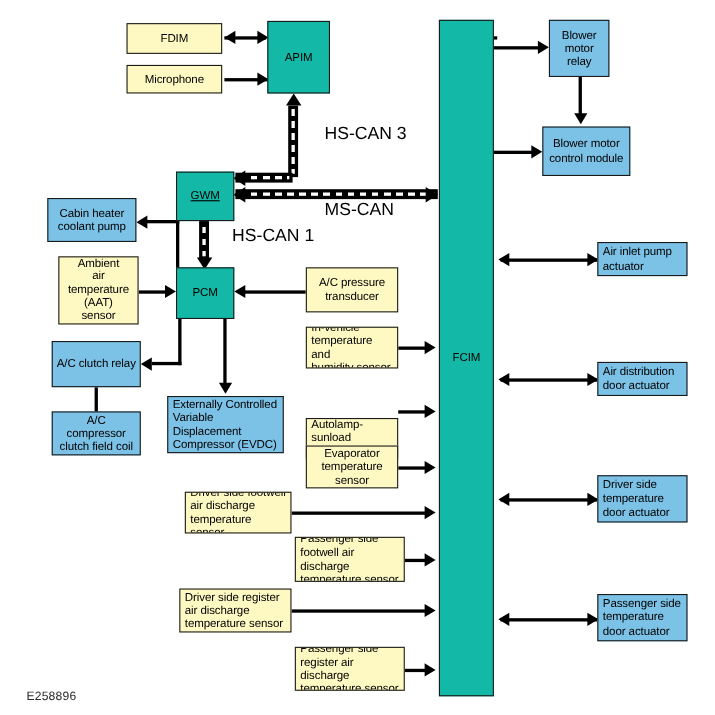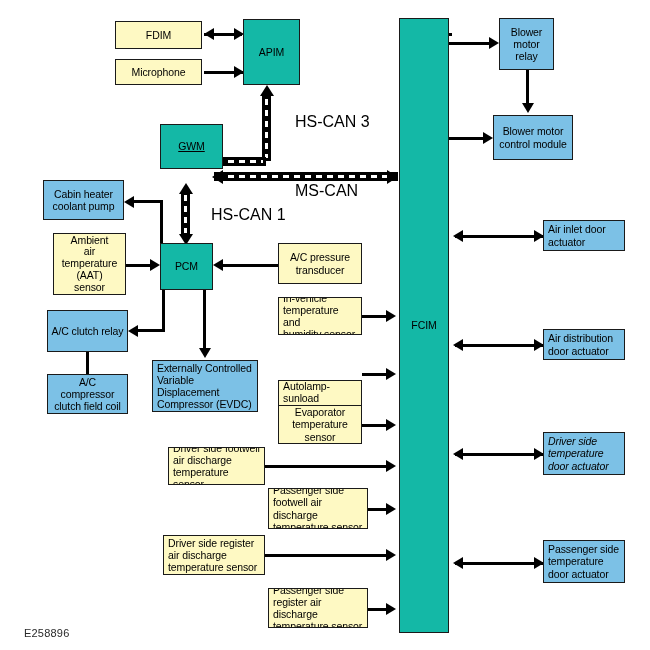--- a/index.html
+++ b/index.html
@@ -162,21 +162,21 @@
   <div class="arr arr-l" style="left:453px;top:557px;"></div>
 
   <div class="caption" style="left:280px;top:113px;">HS-CAN 3</div>
   <div class="caption" style="left:280px;top:182px;text-align:right;">MS-CAN</div>
   <div class="caption" style="left:196px;top:206px;">HS-CAN 1</div>
 
   <div class="box green" style="left:115px;top:21px;width:87px;height:28px;">FDIM</div>
   <div class="box green" style="left:115px;top:59px;width:87px;height:26px;">Microphone</div>
   <div class="box yellow" style="left:243px;top:19px;width:57px;height:66px;">APIM</div>
 
-  <div class="box yellow" style="left:160px;top:124px;width:63px;height:45px;text-decoration:underline;">GWM</div>
+  <div class="box yellow" style="left:160px;top:156px;width:53px;height:45px;text-decoration:underline;">GWM</div>
   <div class="box yellow" style="left:399px;top:18px;width:50px;height:615px;">FCIM</div>
 
   <div class="box yellow" style="left:160px;top:243px;width:53px;height:47px;">PCM</div>
 
   <div class="box blue" style="left:499px;top:18px;width:55px;height:52px;white-space:pre-line;">Blower
 motor
 relay</div>
   <div class="box blue" style="left:493px;top:115px;width:80px;height:45px;white-space:pre-line;">Blower motor
 control module</div>
 
@@ -212,25 +212,25 @@
   <div class="box green left" style="left:268px;top:488px;width:100px;height:41px;white-space:pre-line;">Passenger side
 footwell air discharge
 temperature sensor</div>
   <div class="box green left" style="left:163px;top:535px;width:102px;height:40px;white-space:pre-line;">Driver side register
 air discharge
 temperature sensor</div>
   <div class="box green left" style="left:268px;top:588px;width:100px;height:40px;white-space:pre-line;">Passenger side
 register air discharge
 temperature sensor</div>
 
-  <div class="box blue left" style="left:543px;top:220px;width:82px;height:31px;white-space:pre-line;">Air inlet door
+  <div class="box blue left" style="left:543px;top:220px;width:82px;height:31px;white-space:pre-line;">Air inlet pump
 actuator</div>
   <div class="box blue left" style="left:543px;top:329px;width:82px;height:31px;white-space:pre-line;">Air distribution
 door actuator</div>
-  <div class="box blue left" style="left:543px;top:432px;width:82px;height:43px;white-space:pre-line;font-style:italic;">Driver side
+  <div class="box blue left" style="left:543px;top:432px;width:82px;height:43px;white-space:pre-line;">Driver side
 temperature
 door actuator</div>
   <div class="box blue left" style="left:543px;top:540px;width:82px;height:43px;white-space:pre-line;">Passenger side
 temperature
 door actuator</div>
 
   <div class="figref" style="left:24px;top:627px;">E258896</div>
 
 </div>
 

